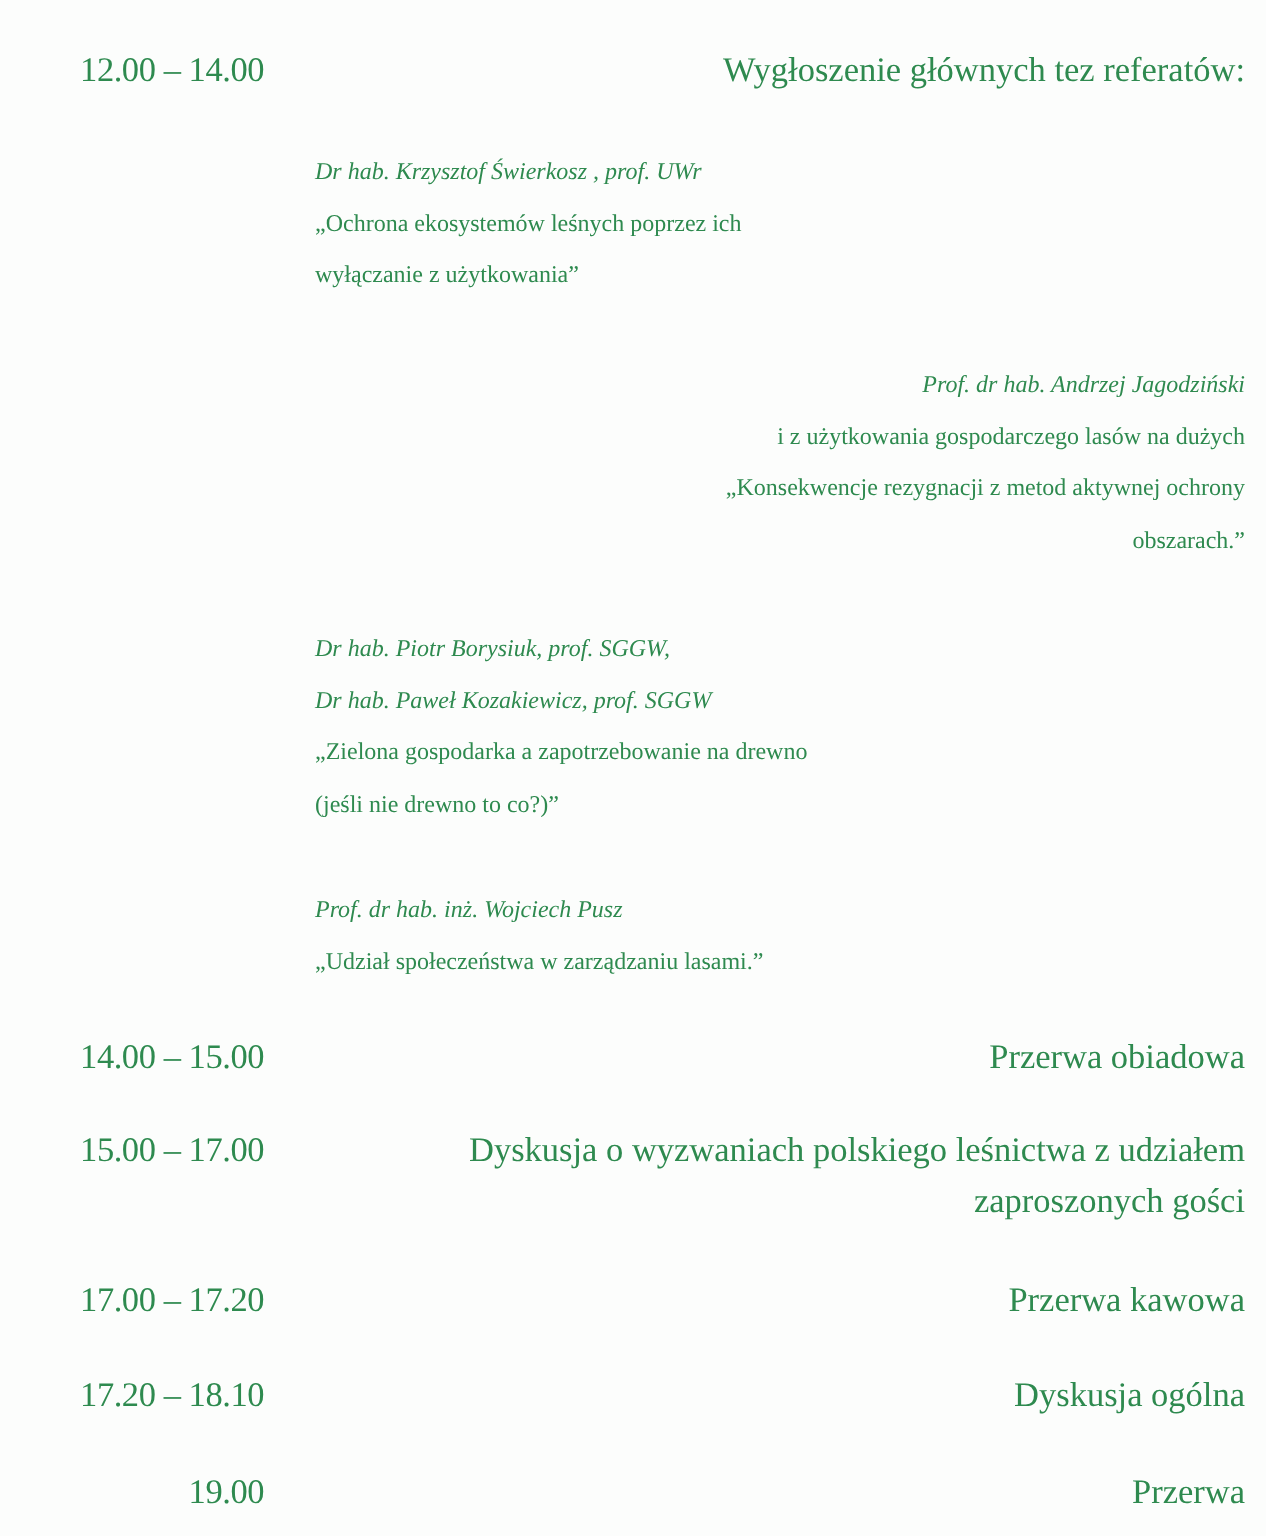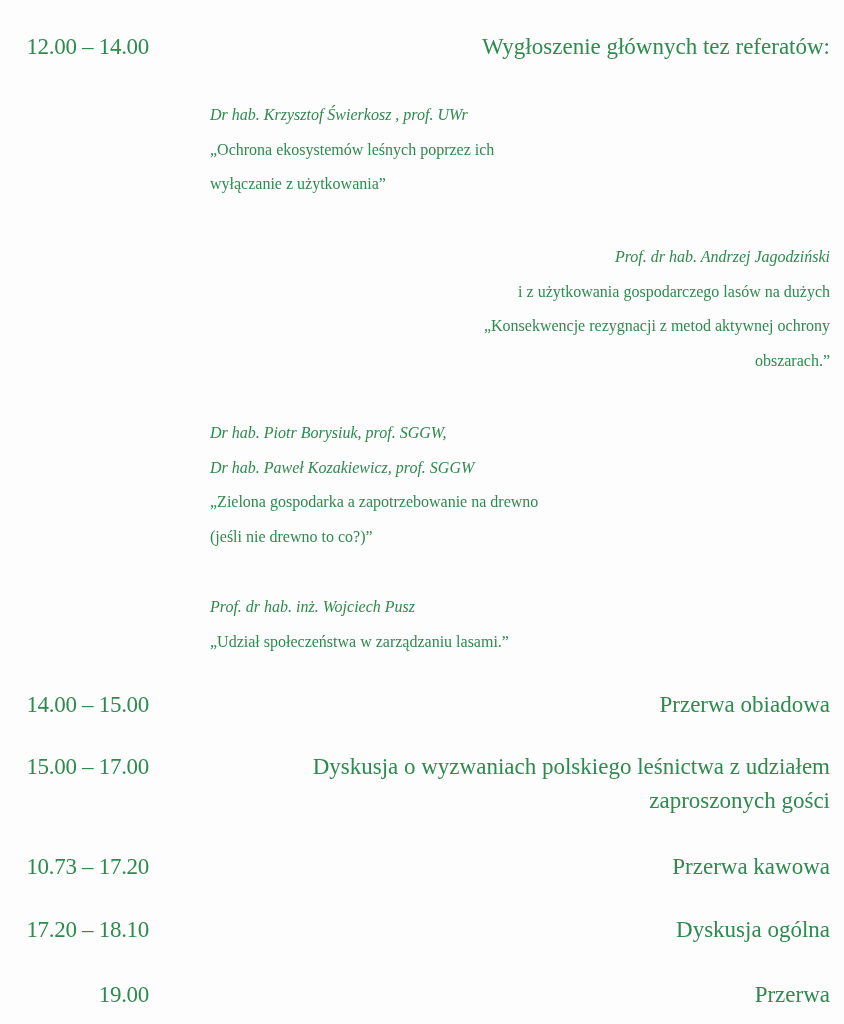--- a/index.html
+++ b/index.html
@@ -4,21 +4,21 @@
 <style>
   html, body { margin: 0; padding: 0; }
   body {
     width: 844px; height: 1024px; overflow: hidden;
     background: #fcfdfc;
     font-family: "Liberation Serif", "DejaVu Serif", serif;
     color: #2e8a4f;
     position: relative;
   }
   .row { position: absolute; left: 0; width: 844px; font-size: 23px; line-height: 34px; }
-  .time { position: absolute; right: 695px; white-space: nowrap; letter-spacing: -0.3px; }
+  .time { position: absolute; right: 668px; white-space: nowrap; letter-spacing: -0.3px; }
   .desc { position: absolute; left: 210px; width: 620px; text-align: right; }
   .block { position: absolute; left: 210px; width: 620px; font-size: 16px; line-height: 34.5px; }
   .author { font-style: italic; display: block; }
   .title { display: block; }
 </style>
 </head>
 <body>
 
 <div class="row" style="top:30px;">
   <span class="time">12.00 – 14.00</span>
@@ -57,21 +57,21 @@
 
 <div class="row" style="top:750px;">
   <span class="time">15.00 – 17.00</span>
   <span class="desc">
     <span style="display:block">Dyskusja o wyzwaniach polskiego leśnictwa z udziałem</span>
     <span style="display:block">zaproszonych gości</span>
   </span>
 </div>
 
 <div class="row" style="top:850px;">
-  <span class="time">10.73 – 17.20</span>
+  <span class="time">17.00 – 17.20</span>
   <span class="desc">Przerwa kawowa</span>
 </div>
 
 <div class="row" style="top:913px;">
   <span class="time">17.20 – 18.10</span>
   <span class="desc">Dyskusja ogólna</span>
 </div>
 
 <div class="row" style="top:978px;">
   <span class="time">19.00</span>

